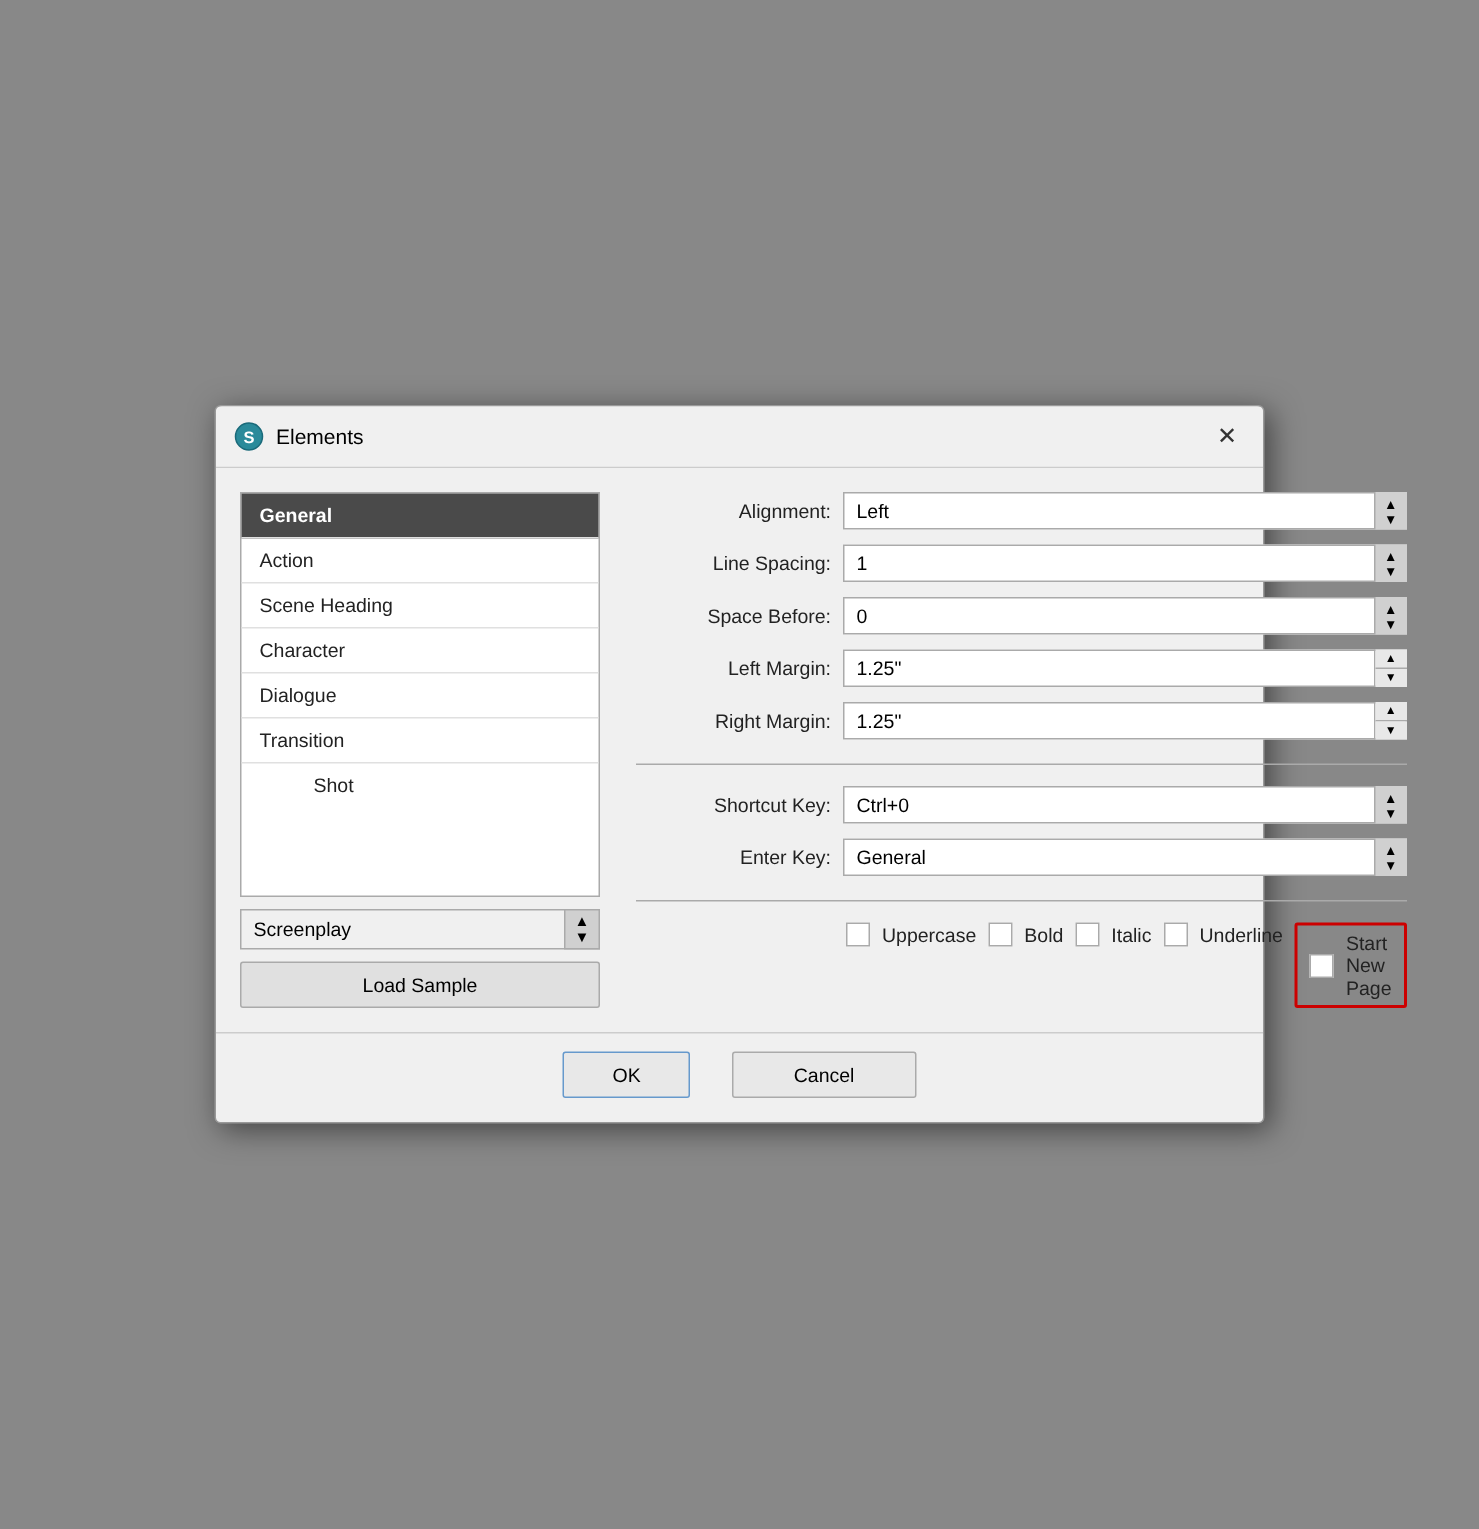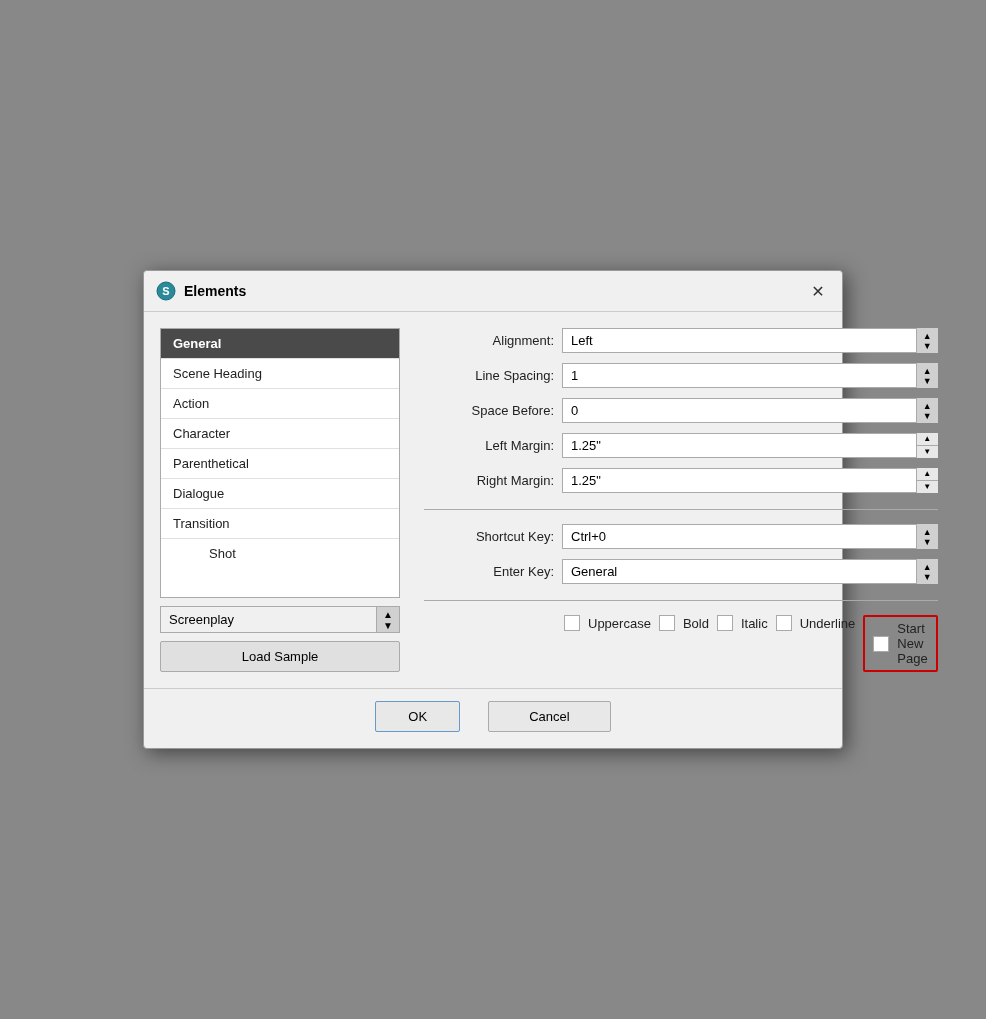--- a/index.html
+++ b/index.html
@@ -33,21 +33,21 @@
       display: flex;
       align-items: center;
       gap: 8px;
     }
     .app-icon {
       width: 20px;
       height: 20px;
     }
     .title-text {
       font-size: 14px;
-      font-weight: bold;
+      font-weight: normal;
       color: #000;
     }
     .close-btn {
       background: none;
       border: none;
       font-size: 16px;
       cursor: pointer;
       color: #333;
       width: 24px;
       height: 24px;
@@ -281,24 +281,23 @@
       <span class="title-text">Elements</span>
     </div>
     <button class="close-btn">✕</button>
   </div>
 
   <div class="dialog-body">
 
     <div class="left-panel">
       <div class="element-list">
         <div class="element-item selected">General</div>
+        <div class="element-item">Action</div>
         <div class="element-item">Scene Heading</div>
-        <div class="element-item">Action</div>
         <div class="element-item">Character</div>
-        <div class="element-item">Parenthetical</div>
         <div class="element-item">Dialogue</div>
         <div class="element-item">Transition</div>
         <div class="element-item">Shot</div>
       </div>
 
       <div class="screenplay-select-wrap">
         <select class="screenplay-select">
           <option>Screenplay</option>
         </select>
         <div class="select-arrow">▲<br>▼</div>

